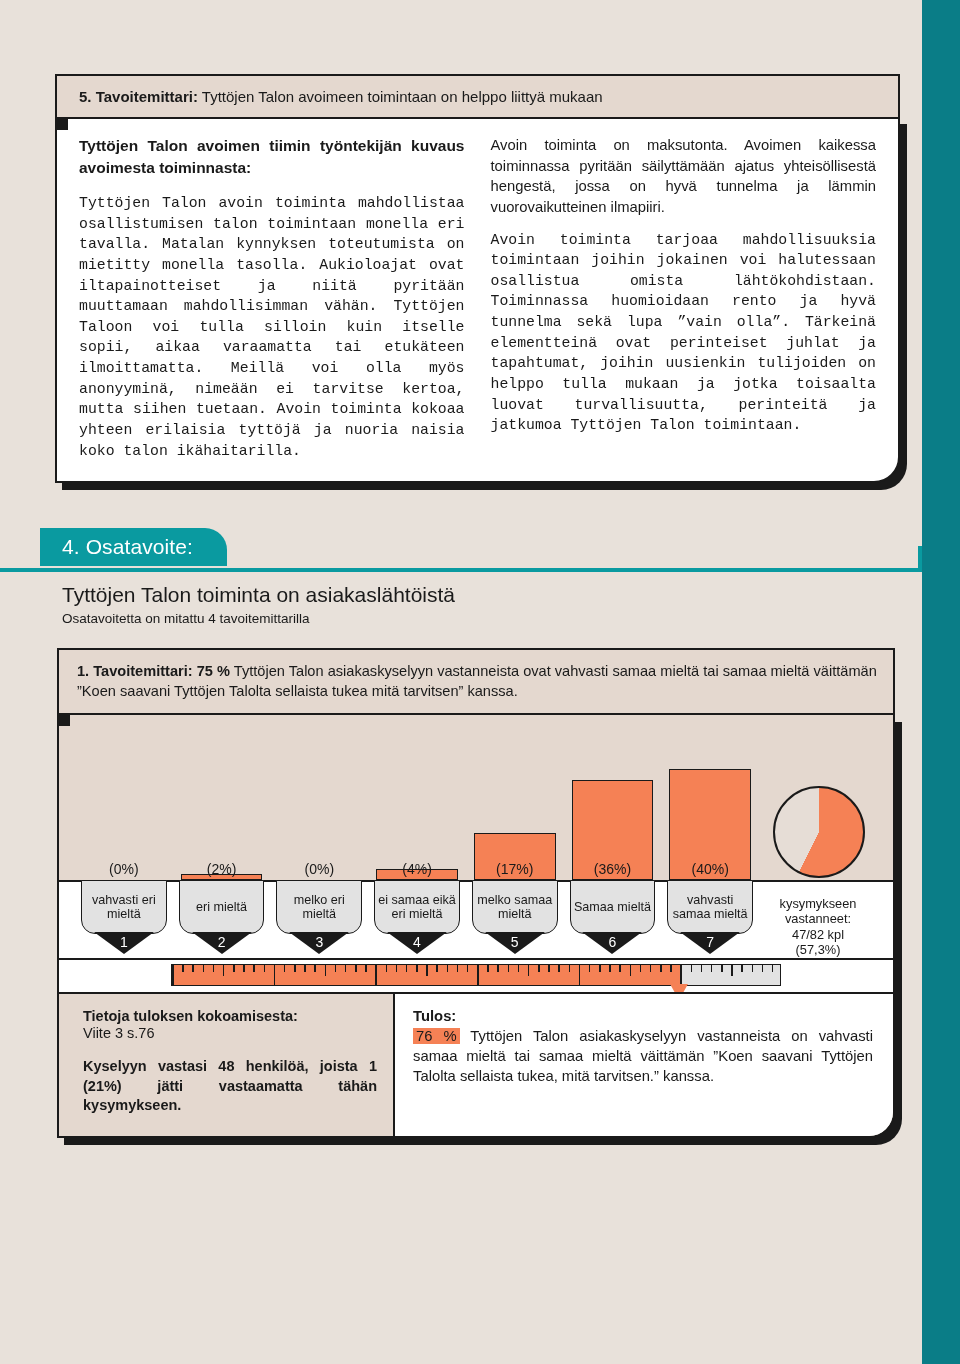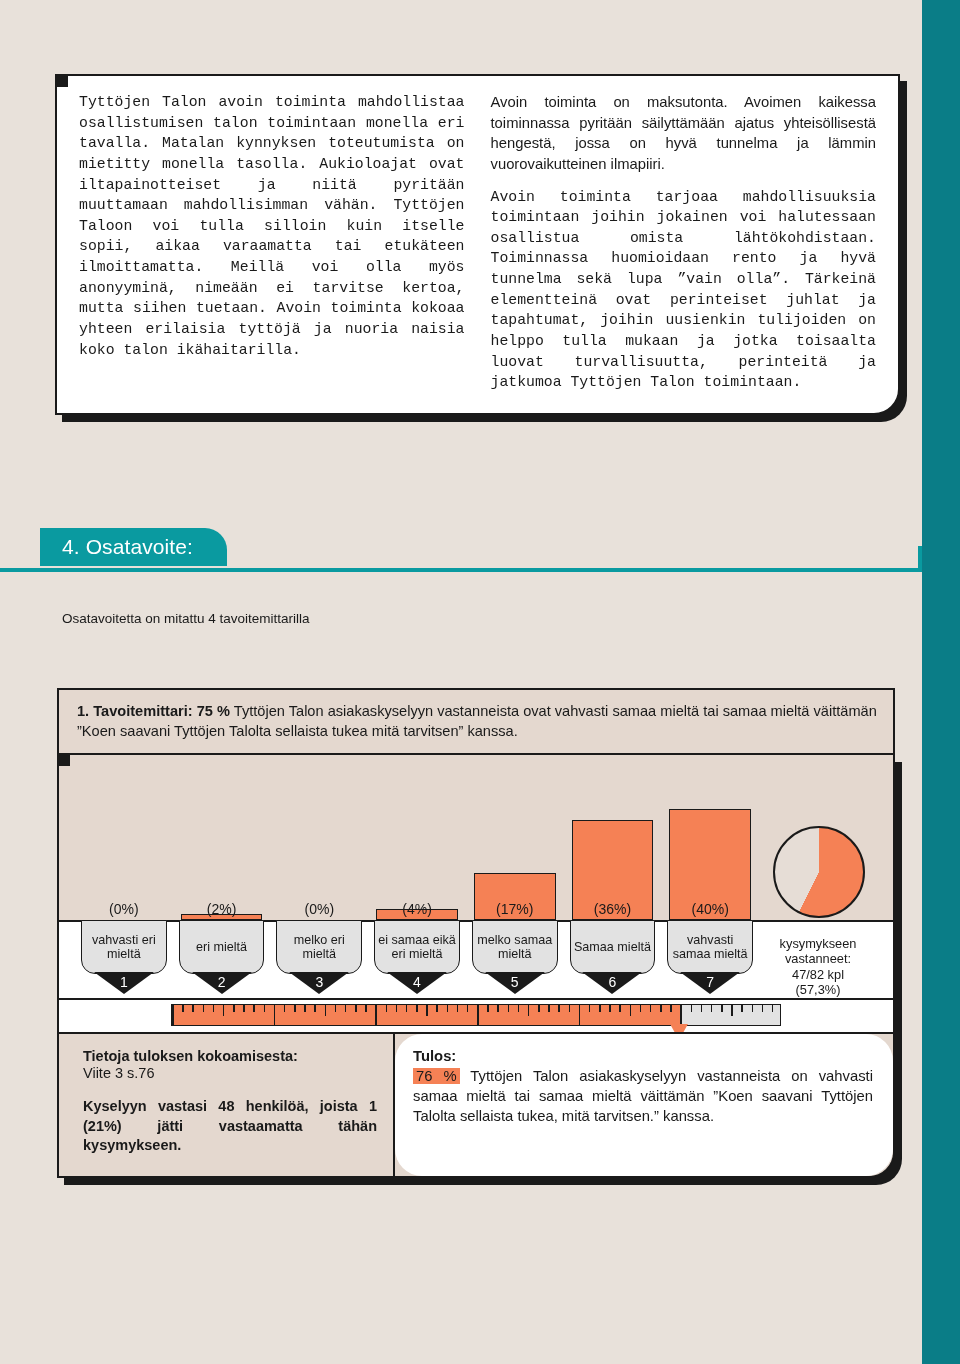--- a/index.html
+++ b/index.html
@@ -89,21 +89,21 @@
     border-top-right-radius:0;
   }
   .osat-title{
     position:absolute;left:62px;top:583px;font-size:21px;color:#1a1a1a;
   }
   .osat-sub{
     position:absolute;left:62px;top:611px;font-size:13.5px;color:#1a1a1a;
   }
 
   
-  .m1{position:absolute;left:57px;top:648px;width:838px;margin-top:40px;}
+  .m1{position:absolute;left:57px;top:648px;width:838px;}
   .m1 .hdr{
     background:#e4d8cf;
     border:2px solid #1a1a1a;
     padding:11px 16px 11px 18px;
     font-size:14.6px;line-height:1.4;
     position:relative;z-index:3;
   }
   .m1 .hdr b{font-weight:bold;}
 
   .chartbox{
@@ -205,55 +205,59 @@
   }
   .info{
     width:336px;background:#e4d8cf;
     border-right:2px solid #1a1a1a;
     padding:14px 16px 20px 24px;box-sizing:border-box;
   }
   .result{
     flex:1 1 0;background:#ffffff;
     padding:14px 20px 20px 18px;box-sizing:border-box;
     border-bottom-right-radius:24px;
-    border-radius:27px;
   }
   .info b,.result b{font-weight:bold;}
   .info .t1{font-size:14.5px;}
   .info .t2{font-size:14.5px;margin-top:1px;}
   .info .t3{font-size:14.5px;line-height:1.36;margin-top:16px;text-align:justify;font-weight:bold;}
   .result .rh{font-size:14.8px;}
   .result .rb{font-size:14.8px;line-height:1.36;margin-top:2px;text-align:justify;}
   .hl{background:#f58155;padding:0 3px;}
 </style>
 </head>
 <body>
 
 <div class="page">
 
   <div class="teal-spine"></div>
 
   <div class="measure5">
+    <div class="hdr">
+      <b>5. Tavoitemittari:</b><span> Tyttöjen Talon avoimeen toimintaan on helppo liittyä mukaan</span>
+    </div>
     <div class="body">
       <div class="notch"></div>
       <div class="cols">
         <div class="col">
+          <h3>Tyttöjen Talon avoimen tiimin työntekijän kuvaus avoimesta toiminnasta:</h3>
           <p>Tyttöjen Talon avoin toiminta mahdollistaa osallistumisen talon toimintaan monella eri tavalla. Matalan kynnyksen toteutumista on mietitty monella tasolla. Aukioloajat ovat iltapainotteiset ja niitä pyritään muuttamaan mahdollisimman vähän. Tyttöjen Taloon voi tulla silloin kuin itselle sopii, aikaa varaamatta tai etukäteen ilmoittamatta. Meillä voi olla myös anonyyminä, nimeään ei tarvitse kertoa, mutta siihen tuetaan. Avoin toiminta kokoaa yhteen erilaisia tyttöjä ja nuoria naisia koko talon ikähaitarilla.</p>
         </div>
         <div class="col">
           <p>Avoin toiminta on maksutonta. Avoimen kaikessa toiminnassa pyritään säilyttämään ajatus yhteisöllisestä hengestä, jossa on hyvä tunnelma ja lämmin vuorovaikutteinen ilmapiiri.</p>
           <p>Avoin toiminta tarjoaa mahdollisuuksia toimintaan joihin jokainen voi halutessaan osallistua omista lähtökohdistaan. Toiminnassa huomioidaan rento ja hyvä tunnelma sekä lupa ”vain olla”. Tärkeinä elementteinä ovat perinteiset juhlat ja tapahtumat, joihin uusienkin tulijoiden on helppo tulla mukaan ja jotka toisaalta luovat turvallisuutta, perinteitä ja jatkumoa Tyttöjen Talon toimintaan.</p>
         </div>
       </div>
     </div>
   </div>
 
   <div class="osat-tab">4. Osatavoite:</div>
   <div class="osat-rule"></div>
   <div class="osat-curve"></div>
+  <div class="osat-title">Tyttöjen Talon toiminta on asiakaslähtöistä</div>
   <div class="osat-sub">Osatavoitetta on mitattu 4 tavoitemittarilla</div>
 
   <div class="m1">
     <div class="hdr">
       <b>1. Tavoitemittari:</b><b> 75 %</b><span> Tyttöjen Talon asiakaskyselyyn vastanneista ovat vahvasti samaa mieltä tai samaa mieltä väittämän ”Koen saavani Tyttöjen Talolta sellaista tukea mitä tarvitsen” kanssa.</span>
     </div>
 
     <div class="chartbox">
       <div class="notch"></div>
 

